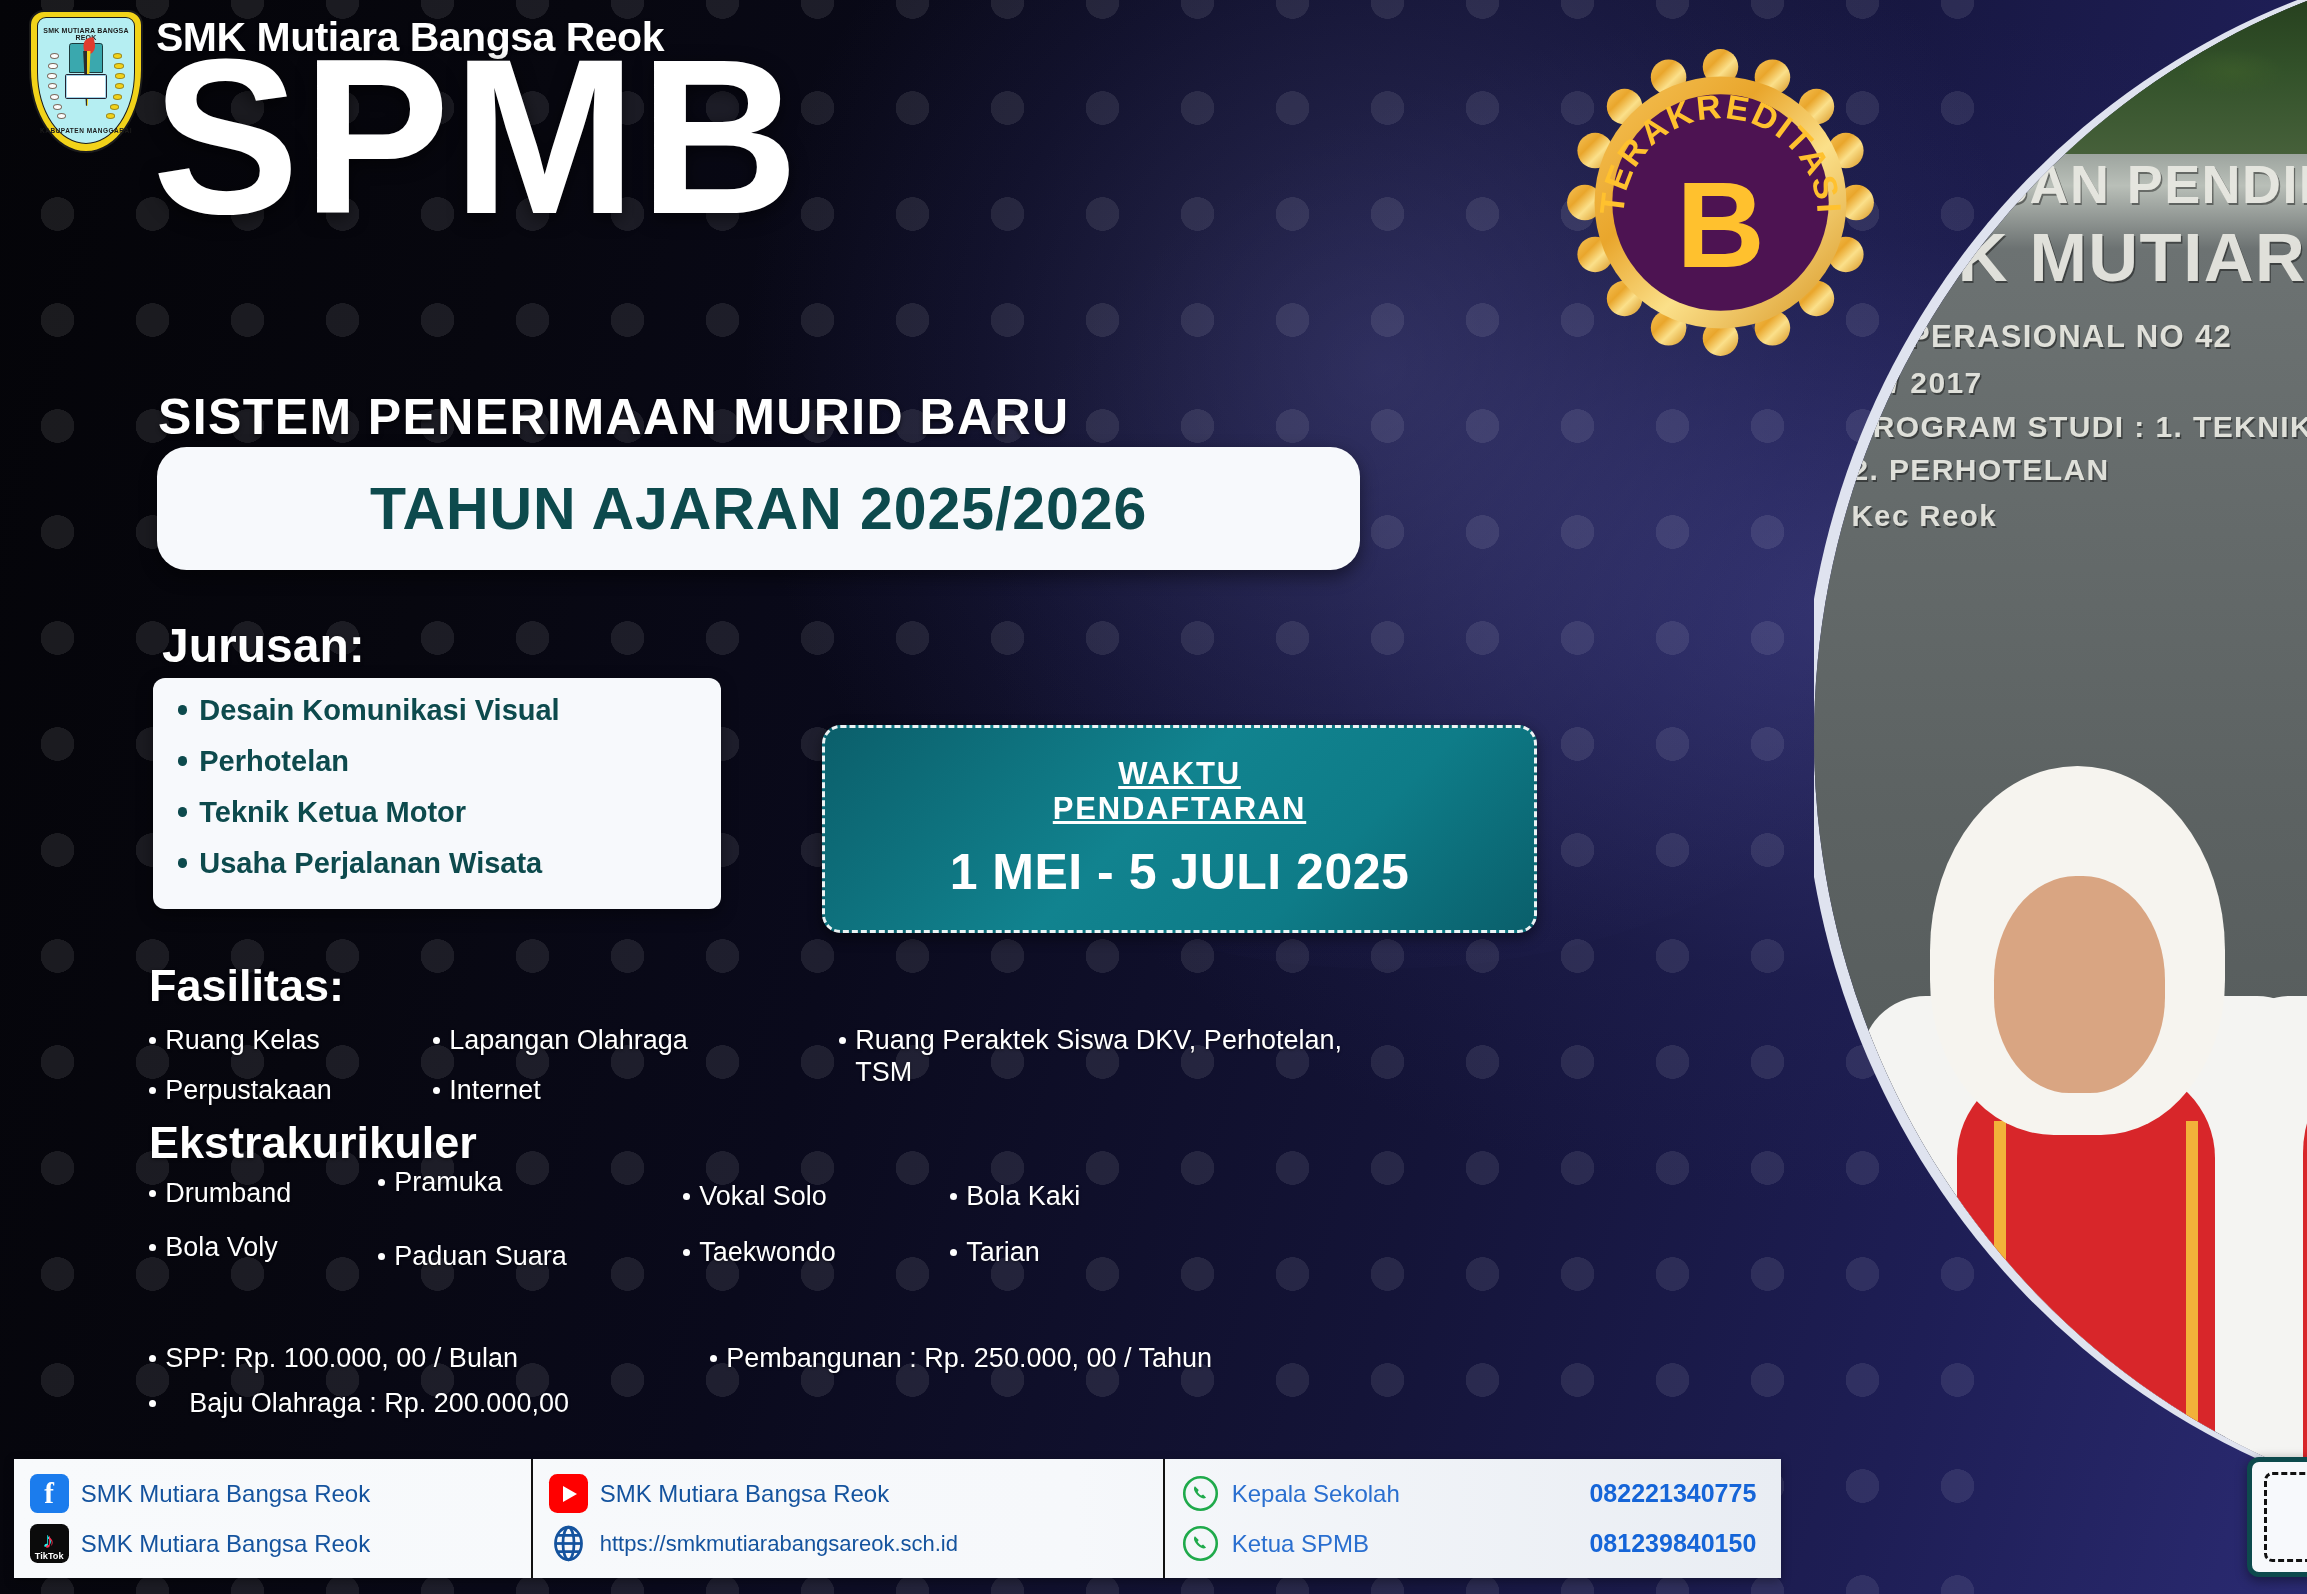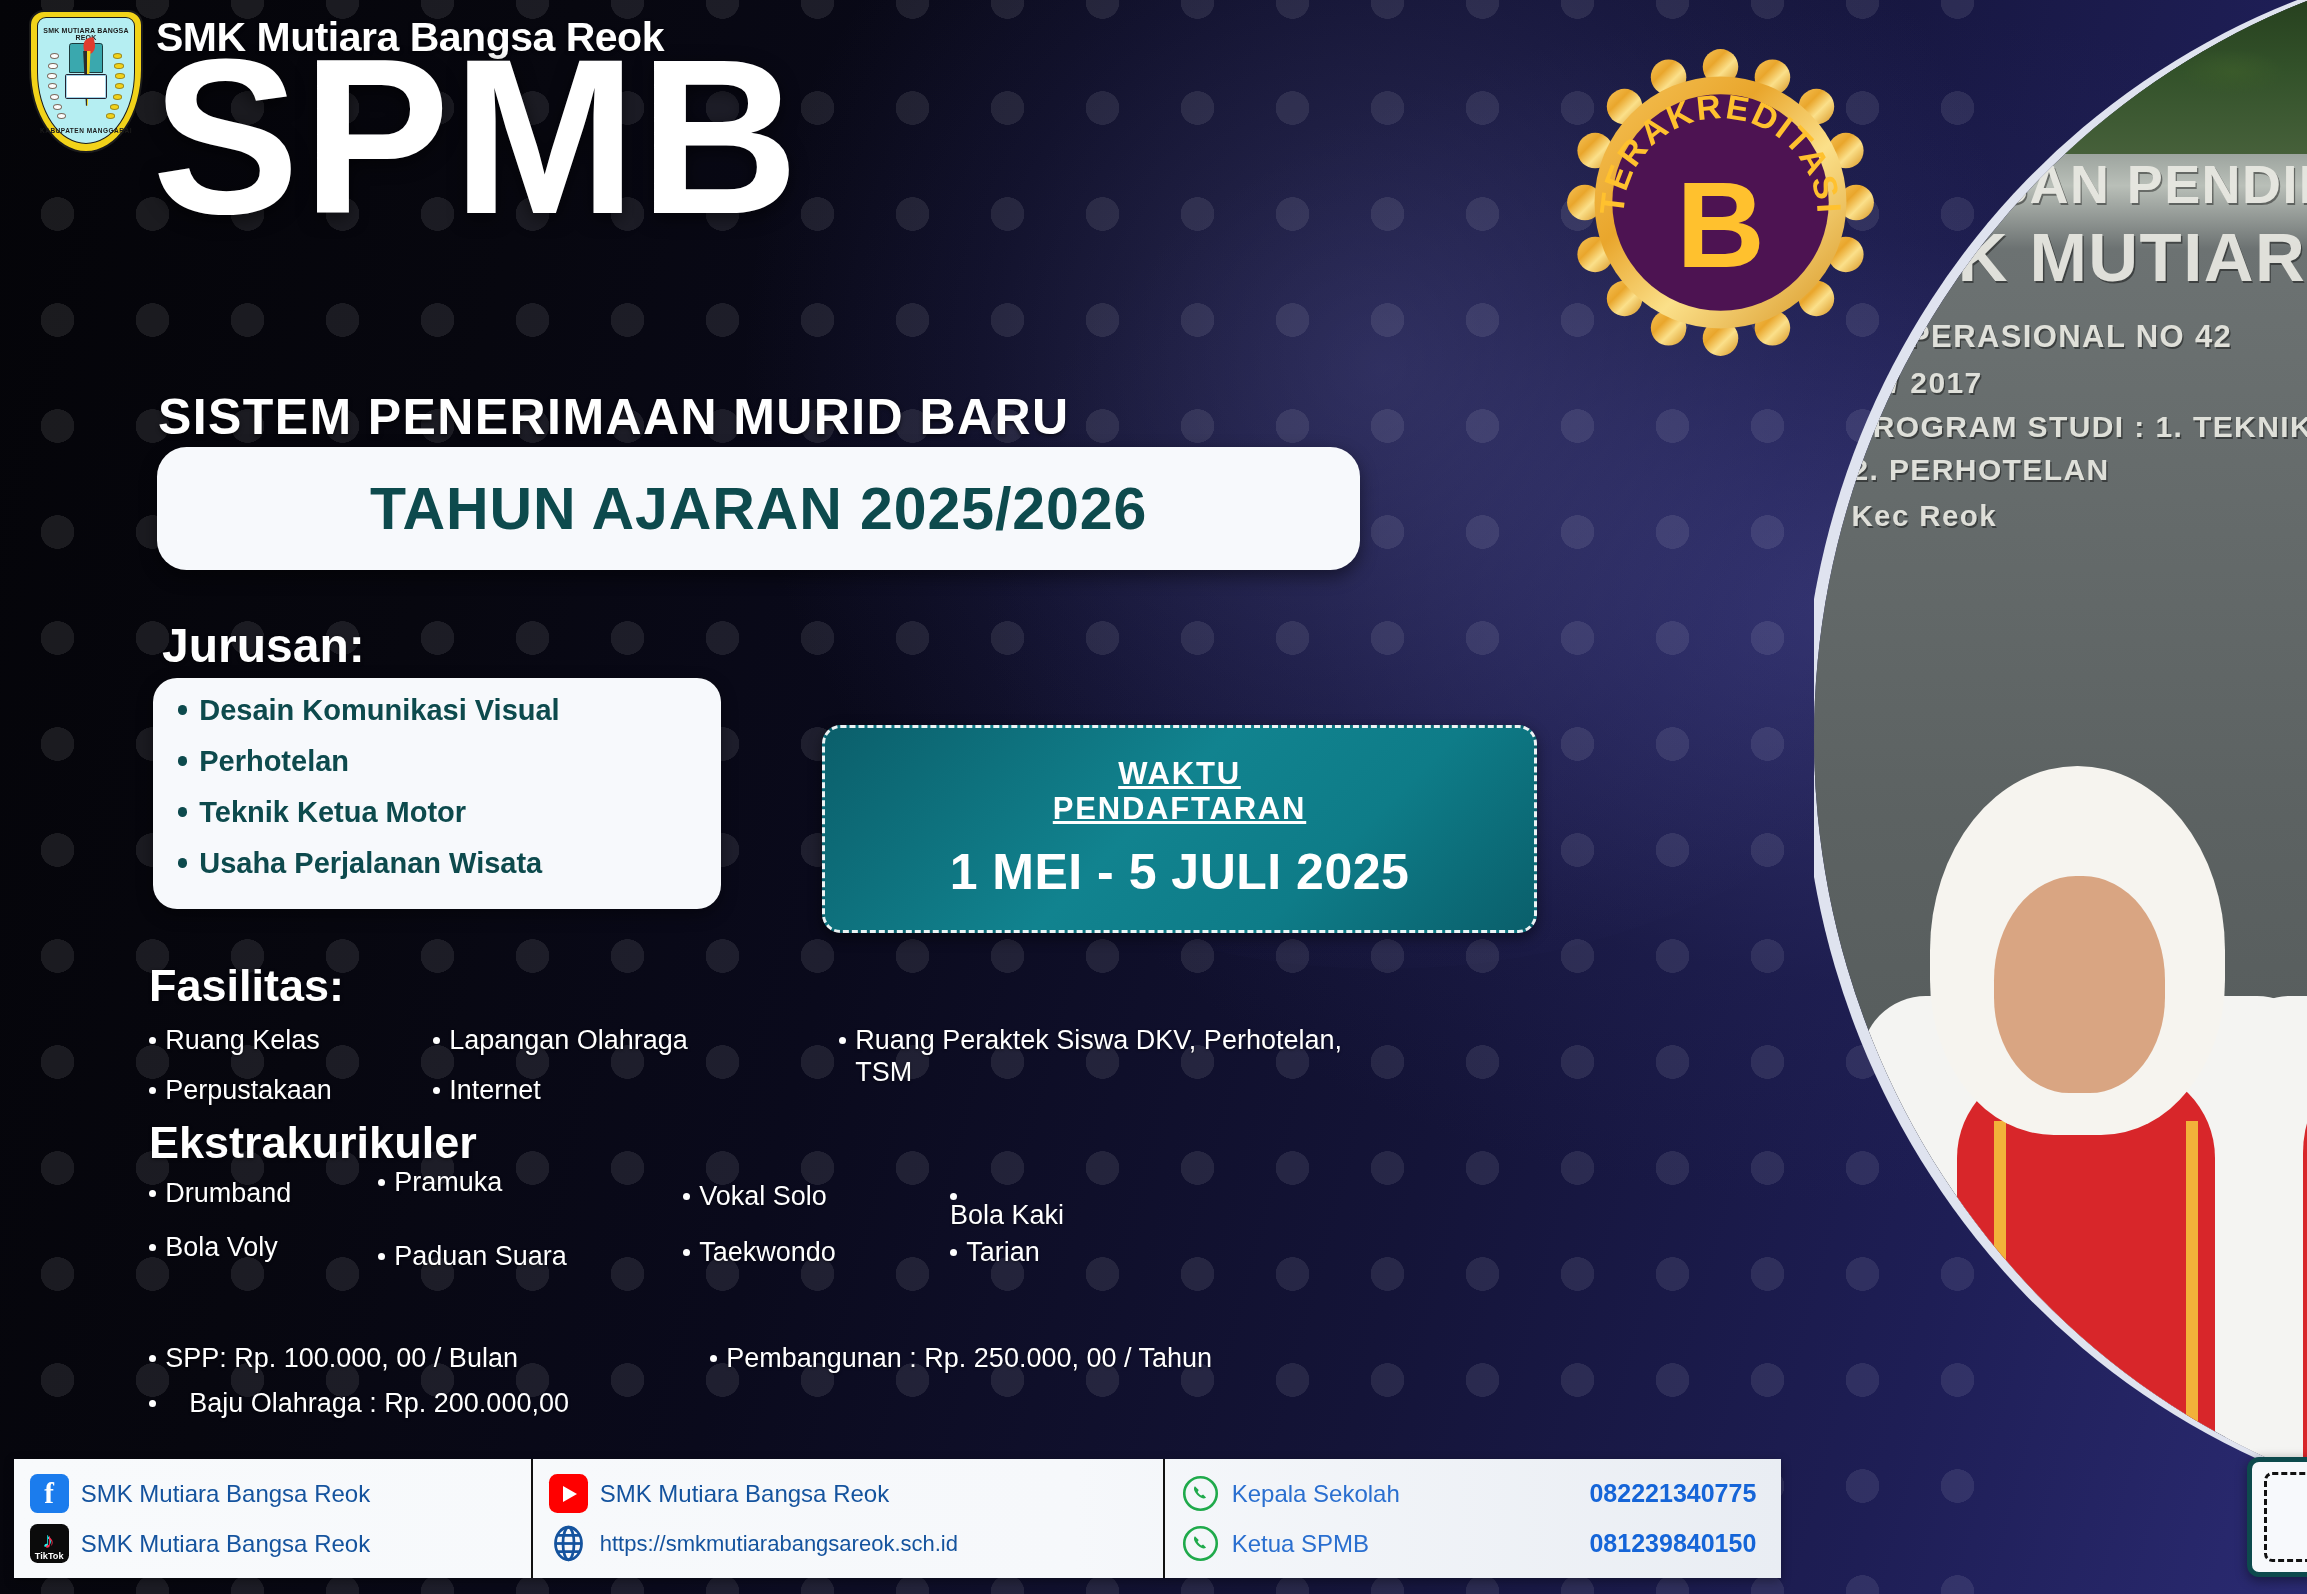--- a/index.html
+++ b/index.html
@@ -174,21 +174,21 @@
   }
 
   .jurusan-head {
     position:absolute; left:162px; top:618px;
     font-size:48px; font-weight:bold; color:#ffffff;
     text-shadow:0 1.4px 3.7px rgba(0,0,0,0.6);
   }
   .jurusan-card {
     position:absolute; left:153px; top:678px;
     width:568px; height:231px;
-    background:#f7f9fc; border-radius:24px;
+    background:#f7f9fc; border-radius:12px;
     box-shadow:0 5.5px 15.7px rgba(0,0,0,0.40);
     padding:17.5px 18.5px 14px 25px;
   }
   .j-item {
     font-size:29px; font-weight:bold; color:#0d4a4d;
     line-height:1.0; margin-bottom:22px;
     display:flex; align-items:center;
   }
   .j-item:last-child { margin-bottom:0; }
   .j-bullet {
@@ -466,21 +466,21 @@
         <span>Paduan Suara</span>
       </div>
     <div class="li" style="left:683px; top:1181px;">
         <span class="b"></span>
         <span>Vokal Solo</span>
       </div>
     <div class="li" style="left:683px; top:1237px;">
         <span class="b"></span>
         <span>Taekwondo</span>
       </div>
-    <div class="li" style="left:950px; top:1181px;flex-direction:column;">
+    <div class="li" style="left:950px; top:1181px;">
         <span class="b"></span>
         <span>Bola Kaki</span>
       </div>
     <div class="li" style="left:950px; top:1237px;">
         <span class="b"></span>
         <span>Tarian</span>
       </div>
 
     <div class="li" style="left:149px; top:1343px;">
         <span class="b"></span>

